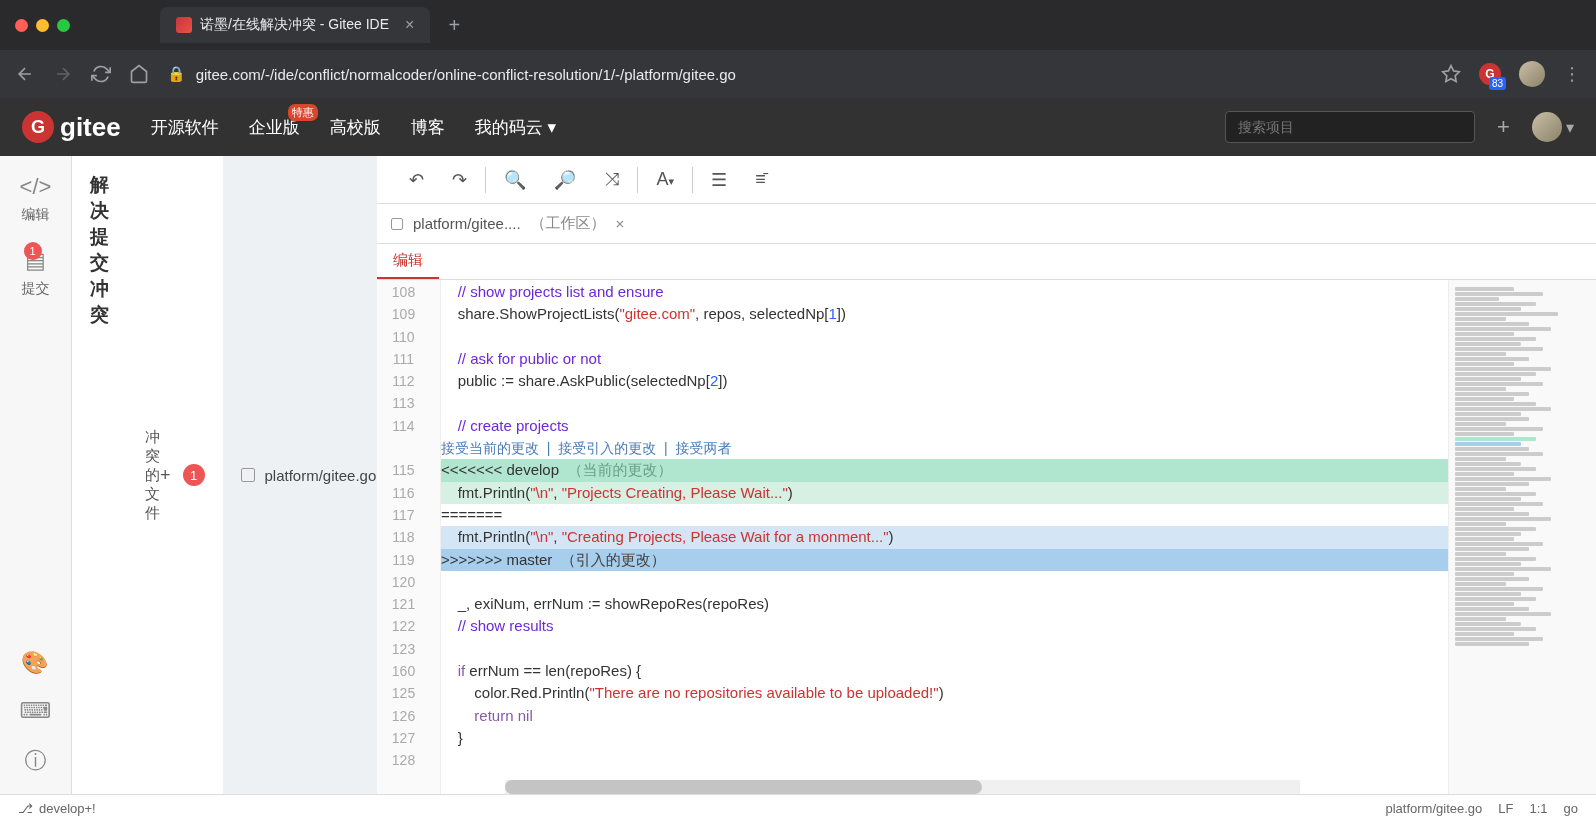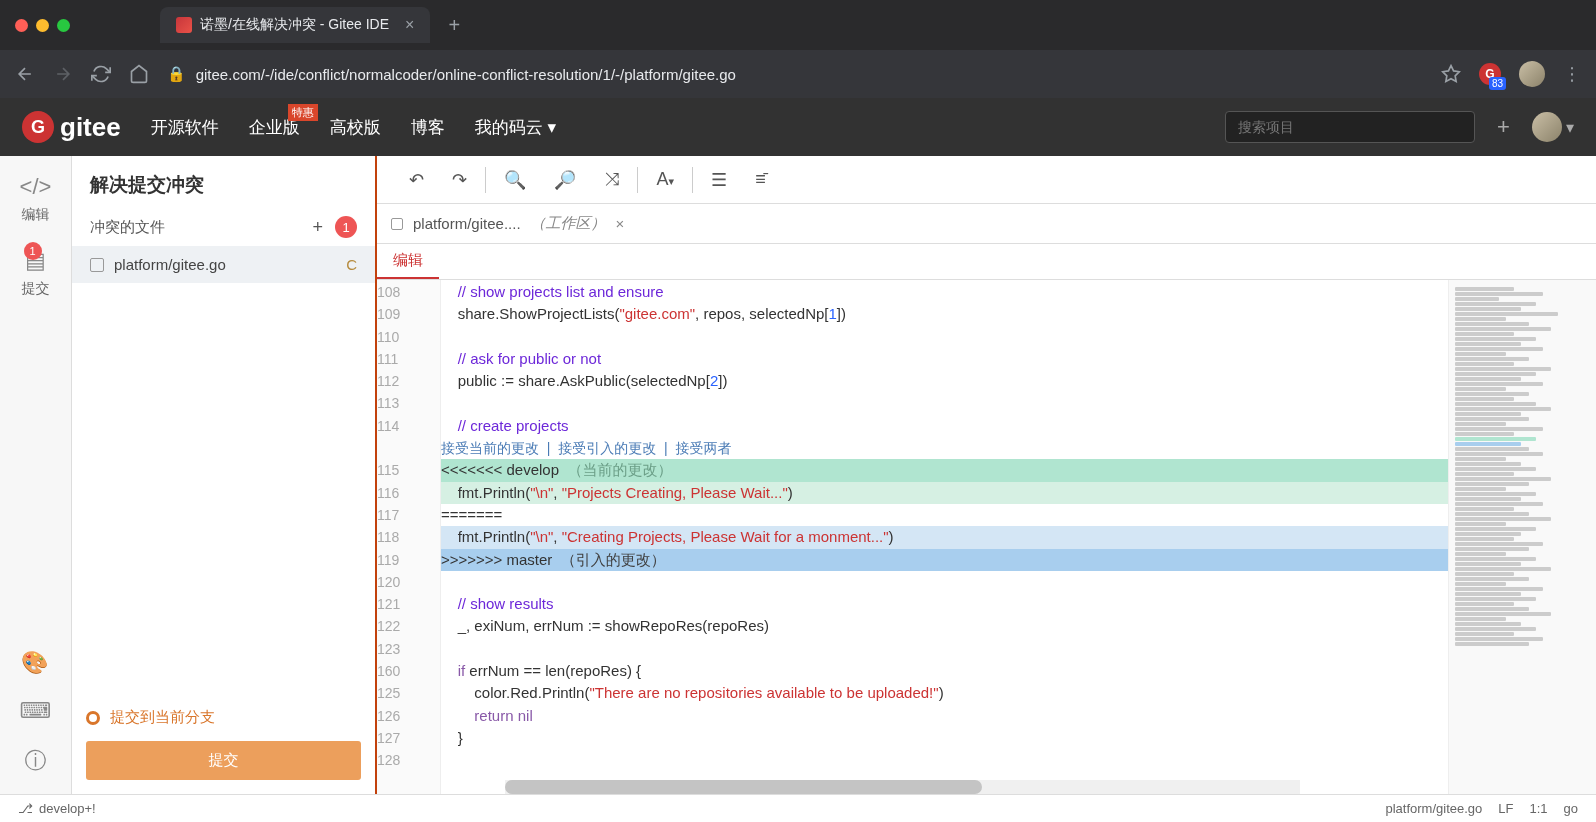--- a/index.html
+++ b/index.html
@@ -20,58 +20,58 @@
 .ext-badge{position:relative}
 .ext-icon{width:22px;height:22px;border-radius:50%;background:#c33;color:#fff;display:flex;align-items:center;justify-content:center;font-weight:bold;font-size:12px}
 .ext-count{position:absolute;bottom:-5px;right:-5px;background:#2962ff;color:#fff;font-size:10px;padding:1px 3px;border-radius:3px}
 .avatar-sm{width:26px;height:26px;border-radius:50%;background:linear-gradient(135deg,#cabfa6,#8b826a)}
 .menu-dots{color:#9aa0a6;font-size:18px;cursor:pointer}
 .app{background:#fff;height:calc(100% - 98px);display:flex;flex-direction:column}
 .gitee-nav{height:58px;background:#323232;display:flex;align-items:center;padding:0 22px;gap:30px;color:#fff}
 .gitee-logo{display:flex;align-items:center;gap:6px;font-size:26px;font-weight:bold}
 .logo-mark{width:32px;height:32px;background:#c33;border-radius:50%;display:flex;align-items:center;justify-content:center;color:#fff;font-size:18px;font-weight:bold}
 .nav-link{color:#fff;font-size:17px;position:relative;cursor:pointer}
-.nav-badge{position:absolute;top:-12px;right:-18px;background:#d9462b;color:#fff;font-size:11px;padding:1px 4px;border-radius:0}
+.nav-badge{position:absolute;top:-12px;right:-18px;background:#d9462b;color:#fff;font-size:11px;padding:1px 4px;border-radius:7px}
 .nav-right{margin-left:auto;display:flex;align-items:center;gap:22px}
 .search-box{background:#222;border:1px solid #555;border-radius:4px;padding:7px 12px;color:#999;font-size:14px;width:250px}
 .plus-icon{color:#aaa;font-size:22px;cursor:pointer}
 .avatar-nav{width:30px;height:30px;border-radius:50%;background:linear-gradient(135deg,#cabfa6,#8b826a)}
 .main{flex:1;display:flex;overflow:hidden}
 .rail{width:72px;background:#f7f7f7;border-right:1px solid #ddd;display:flex;flex-direction:column;align-items:center;padding-top:18px;gap:24px}
 .rail-item{display:flex;flex-direction:column;align-items:center;gap:6px;cursor:pointer;color:#666;font-size:14px;position:relative}
 .rail-icon{font-size:22px;color:#888}
 .rail-badge{position:absolute;top:-6px;right:8px;background:#e55;color:#fff;width:18px;height:18px;border-radius:50%;font-size:11px;display:flex;align-items:center;justify-content:center}
 .rail-bottom{margin-top:auto;margin-bottom:18px;display:flex;flex-direction:column;gap:22px;align-items:center}
-.sidebar{width:305px;background:#fff;border-right:2px solid #c2410c;display:flex;flex-direction:column}
+.sidebar{width:305px;background:#fff;border-right:5px solid #c2410c;display:flex;flex-direction:row}
 .sb-title{padding:16px 18px 10px;font-size:19px;font-weight:600;color:#333}
 .sb-section{padding:8px 18px;display:flex;align-items:center;justify-content:space-between;color:#555;font-size:15px}
 .sb-count-badge{background:#e55;color:#fff;width:22px;height:22px;border-radius:50%;font-size:13px;display:flex;align-items:center;justify-content:center;margin-left:8px}
 .sb-add{color:#555;font-size:18px;margin-right:4px}
 .sb-file{padding:10px 18px 10px 18px;display:flex;align-items:center;gap:10px;background:#eef1f4;cursor:pointer}
 .sb-checkbox{width:14px;height:14px;border:1px solid #999;border-radius:2px}
 .sb-filename{color:#444;font-size:15px;flex:1}
 .sb-c{color:#b58b3e;font-size:15px;font-weight:500}
 .sb-bottom{margin-top:auto;padding:14px}
 .commit-msg{border:1px solid #ccc;border-radius:4px;padding:10px;font-size:14px;color:#555;line-height:1.4;margin-bottom:14px}
 .commit-to{display:flex;align-items:center;gap:10px;color:#d9762b;font-size:15px;margin-bottom:14px}
 .commit-to-dot{width:14px;height:14px;border-radius:50%;border:3px solid #d9762b}
 .commit-btn{background:#ec9f5c;color:#fff;text-align:center;padding:10px;border-radius:3px;font-size:15px;cursor:pointer}
 .editor-area{flex:1;display:flex;flex-direction:column;background:#fff;position:relative}
 .toolbar{height:48px;display:flex;align-items:center;padding:0 18px;gap:0;border-bottom:1px solid #ddd}
 .tb-icon{padding:0 14px;color:#555;cursor:pointer;font-size:18px}
 .tb-sep{width:1px;height:26px;background:#ccc;margin:0 4px}
 .tabs{display:flex;align-items:flex-end;height:40px;border-bottom:1px solid #ddd}
 .file-tab{display:flex;align-items:center;gap:10px;padding:0 14px;height:100%;font-size:15px;color:#555}
 .tab-check{width:12px;height:12px;border:1px solid #999;border-radius:2px}
-.tab-work{color:#888;font-style:italic}
+.tab-work{color:#888;}
 .tab-x{color:#888;cursor:pointer;font-size:15px}
 .editor-subtab{display:flex;height:36px;border-bottom:1px solid #ddd}
 .subtab-active{padding:0 16px;display:flex;align-items:center;color:#c33;border-bottom:2px solid #c33;font-size:15px}
 .code{flex:1;display:flex;overflow:hidden;position:relative}
-.gutter{width:64px;background:#fafafa;border-right:1px solid #eee;display:flex;flex-direction:column;font-family:Consolas,Monaco,monospace;font-size:14px;color:#aaa;text-align:left;padding-right:10px;padding-top:1px}
+.gutter{width:64px;background:#fafafa;border-right:1px solid #eee;display:flex;flex-direction:column;font-family:Consolas,Monaco,monospace;font-size:14px;color:#aaa;text-align:center;padding-right:10px;padding-top:1px}
 .gutter-line{height:22.3px;line-height:22.3px}
 .code-body{flex:1;font-family:Consolas,Monaco,monospace;font-size:15px;padding-top:1px;overflow:hidden;position:relative}
 .line{height:22.3px;line-height:22.3px;white-space:pre}
 .c-comment{color:#6d28d9}
 .c-ident{color:#333}
 .c-string{color:#c33}
 .c-num{color:#2962ff}
 .c-keyword{color:#8959a8}
 .conflict-actions{height:22.3px;line-height:22.3px;color:#4a7bb5;font-size:14px}
 .conflict-actions span{cursor:pointer}
@@ -270,22 +270,22 @@
           <div class="line">    <span class="c-ident">public := share.AskPublic(selectedNp[</span><span class="c-num">2</span><span class="c-ident">])</span></div>
           <div class="line"></div>
           <div class="line">    <span class="c-comment">// create projects</span></div>
           <div class="line conflict-actions"><span>接受当前的更改</span>  |  <span>接受引入的更改</span>  |  <span>接受两者</span></div>
           <div class="line hl-current"><span class="c-ident">&lt;&lt;&lt;&lt;&lt;&lt;&lt; develop</span>  <span class="marker-label">（当前的更改）</span></div>
           <div class="line hl-current-body">    <span class="c-ident">fmt.Println(</span><span class="c-string">"\n"</span><span class="c-ident">, </span><span class="c-string">"Projects Creating, Please Wait..."</span><span class="c-ident">)</span></div>
           <div class="line"><span class="c-ident">=======</span></div>
           <div class="line hl-incoming-body">    <span class="c-ident">fmt.Println(</span><span class="c-string">"\n"</span><span class="c-ident">, </span><span class="c-string">"Creating Projects, Please Wait for a monment..."</span><span class="c-ident">)</span></div>
           <div class="line hl-incoming"><span class="c-ident">&gt;&gt;&gt;&gt;&gt;&gt;&gt; master</span>  <span class="marker-label-in">（引入的更改）</span></div>
           <div class="line"></div>
+          <div class="line">    <span class="c-ident">_, exiNum, errNum := showRepoRes(repoRes)</span></div>
           <div class="line">    <span class="c-comment">// show results</span></div>
-          <div class="line">    <span class="c-ident">_, exiNum, errNum := showRepoRes(repoRes)</span></div>
           <div class="line"></div>
           <div class="line">    <span class="c-keyword">if</span><span class="c-ident"> errNum == len(repoRes) {</span></div>
           <div class="line">        <span class="c-ident">color.Red.Println(</span><span class="c-string">"There are no repositories available to be uploaded!"</span><span class="c-ident">)</span></div>
           <div class="line">        <span class="c-keyword">return</span><span> </span><span class="c-keyword">nil</span></div>
           <div class="line">    <span class="c-ident">}</span></div>
 
           <div class="scroll-h">
               <div class="scroll-thumb"></div>
             </div>
         </div>

